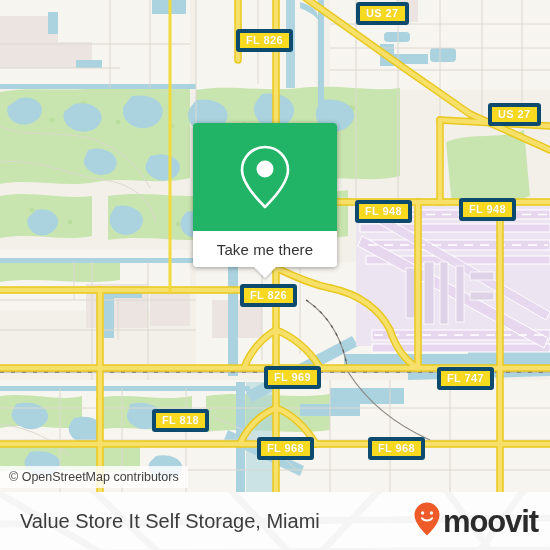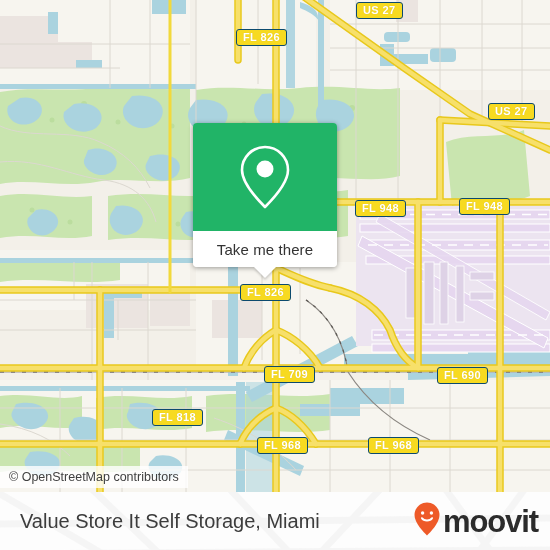--- a/index.html
+++ b/index.html
@@ -32,21 +32,21 @@
     background: #f3f0e9;
   }
   #map svg {
     display: block;
   }
 
   
   .shield {
     position: absolute;
     background: #f7da20;
-    border: 1px solid #0c4a6e;
+    border: 4px solid #0c4a6e;
     border-radius: 3px;
     color: #ffffff;
     font-family: "Liberation Sans", sans-serif;
     font-size: 11px;
     font-weight: bold;
     letter-spacing: .4px;
     line-height: 15px;
     height: 15px;
     padding: 0 6px;
     white-space: nowrap;
@@ -422,22 +422,22 @@
       </g>
     </svg>
 
     <div>
       <div class="shield" style="left:236px;top:29px">FL 826</div>
       <div class="shield" style="left:356px;top:2px">US 27</div>
       <div class="shield" style="left:488px;top:103px">US 27</div>
       <div class="shield" style="left:355px;top:200px">FL 948</div>
       <div class="shield" style="left:459px;top:198px">FL 948</div>
       <div class="shield" style="left:240px;top:284px">FL 826</div>
-      <div class="shield" style="left:264px;top:366px">FL 709</div>
-      <div class="shield" style="left:437px;top:367px">FL 690</div>
+      <div class="shield" style="left:264px;top:366px">FL 969</div>
+      <div class="shield" style="left:437px;top:367px">FL 747</div>
       <div class="shield" style="left:152px;top:409px">FL 818</div>
       <div class="shield" style="left:257px;top:437px">FL 968</div>
       <div class="shield" style="left:368px;top:437px">FL 968</div>
     </div>
 
     <div id="popup">
       <div id="popup-green">
         <span>
           <svg width="56" height="68" viewBox="0 0 56 68" xmlns="http://www.w3.org/2000/svg">
             <path d="M28 4 C15.3 4 5 14.3 5 27 C5 40.5 22 58 28 64 C34 58 51 40.5 51 27 C51 14.3 40.7 4 28 4 Z" fill="none" stroke="#ffffff" stroke-width="2.6" stroke-linejoin="round"></path>

